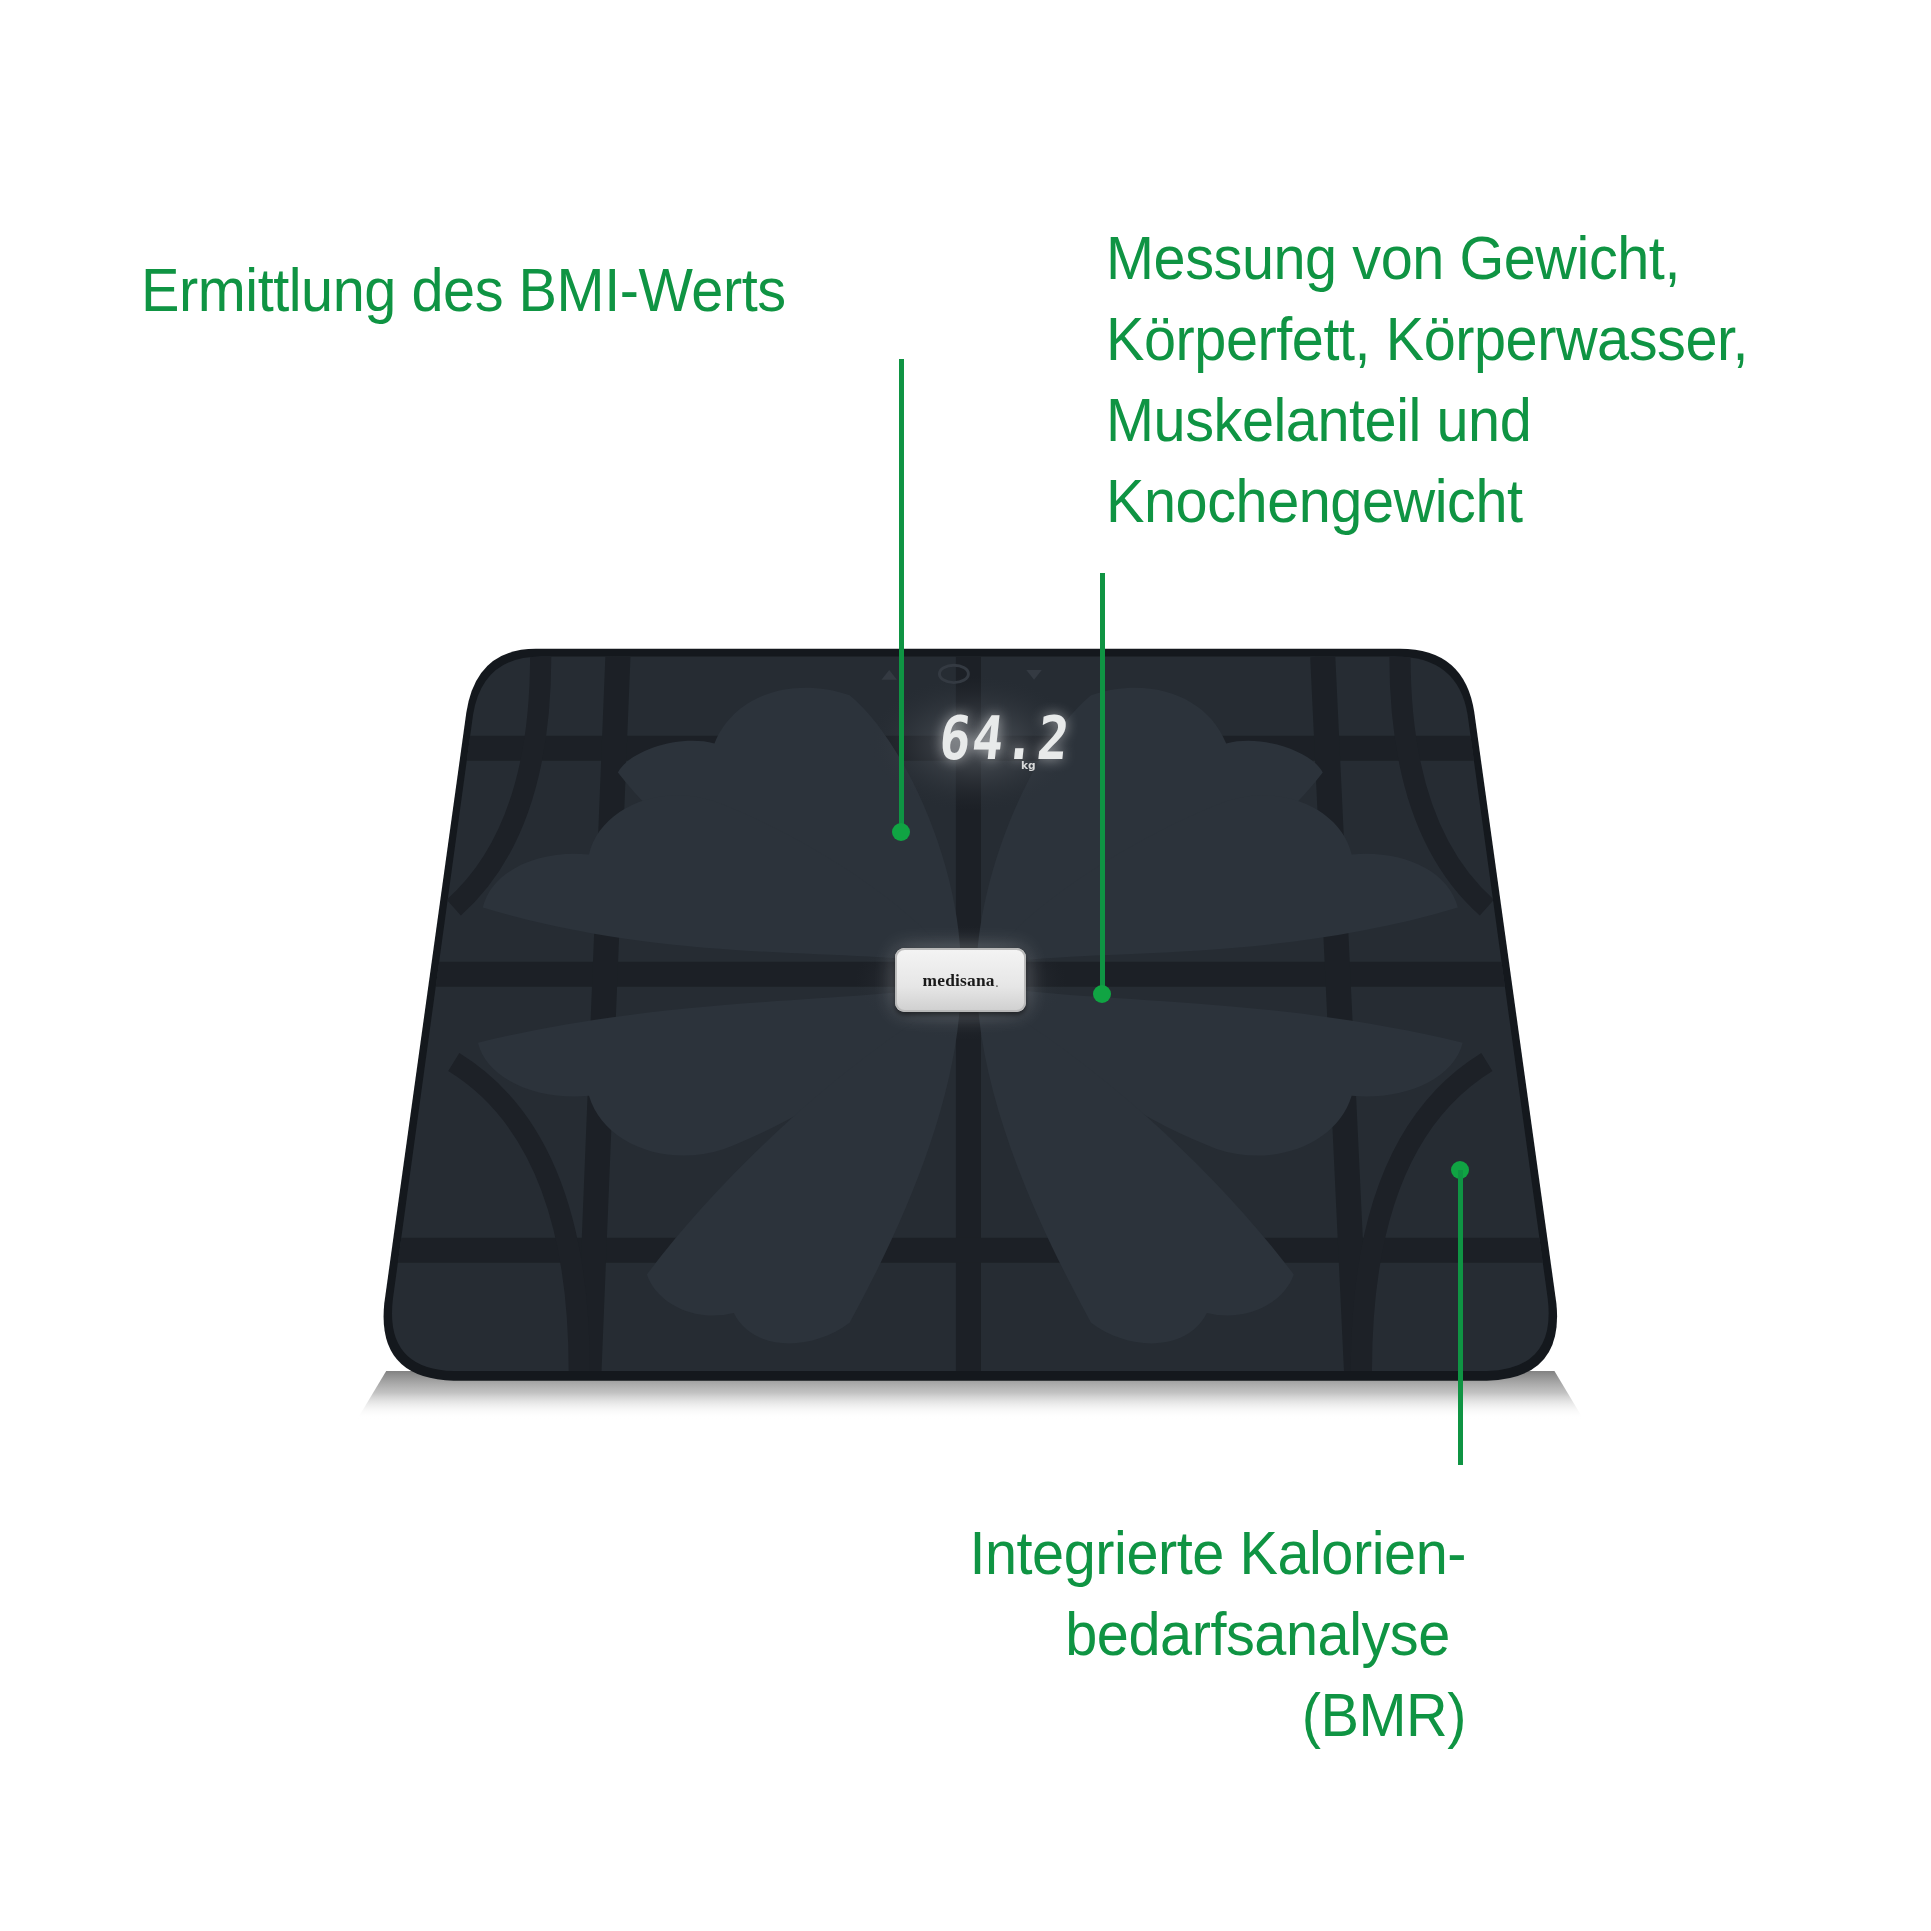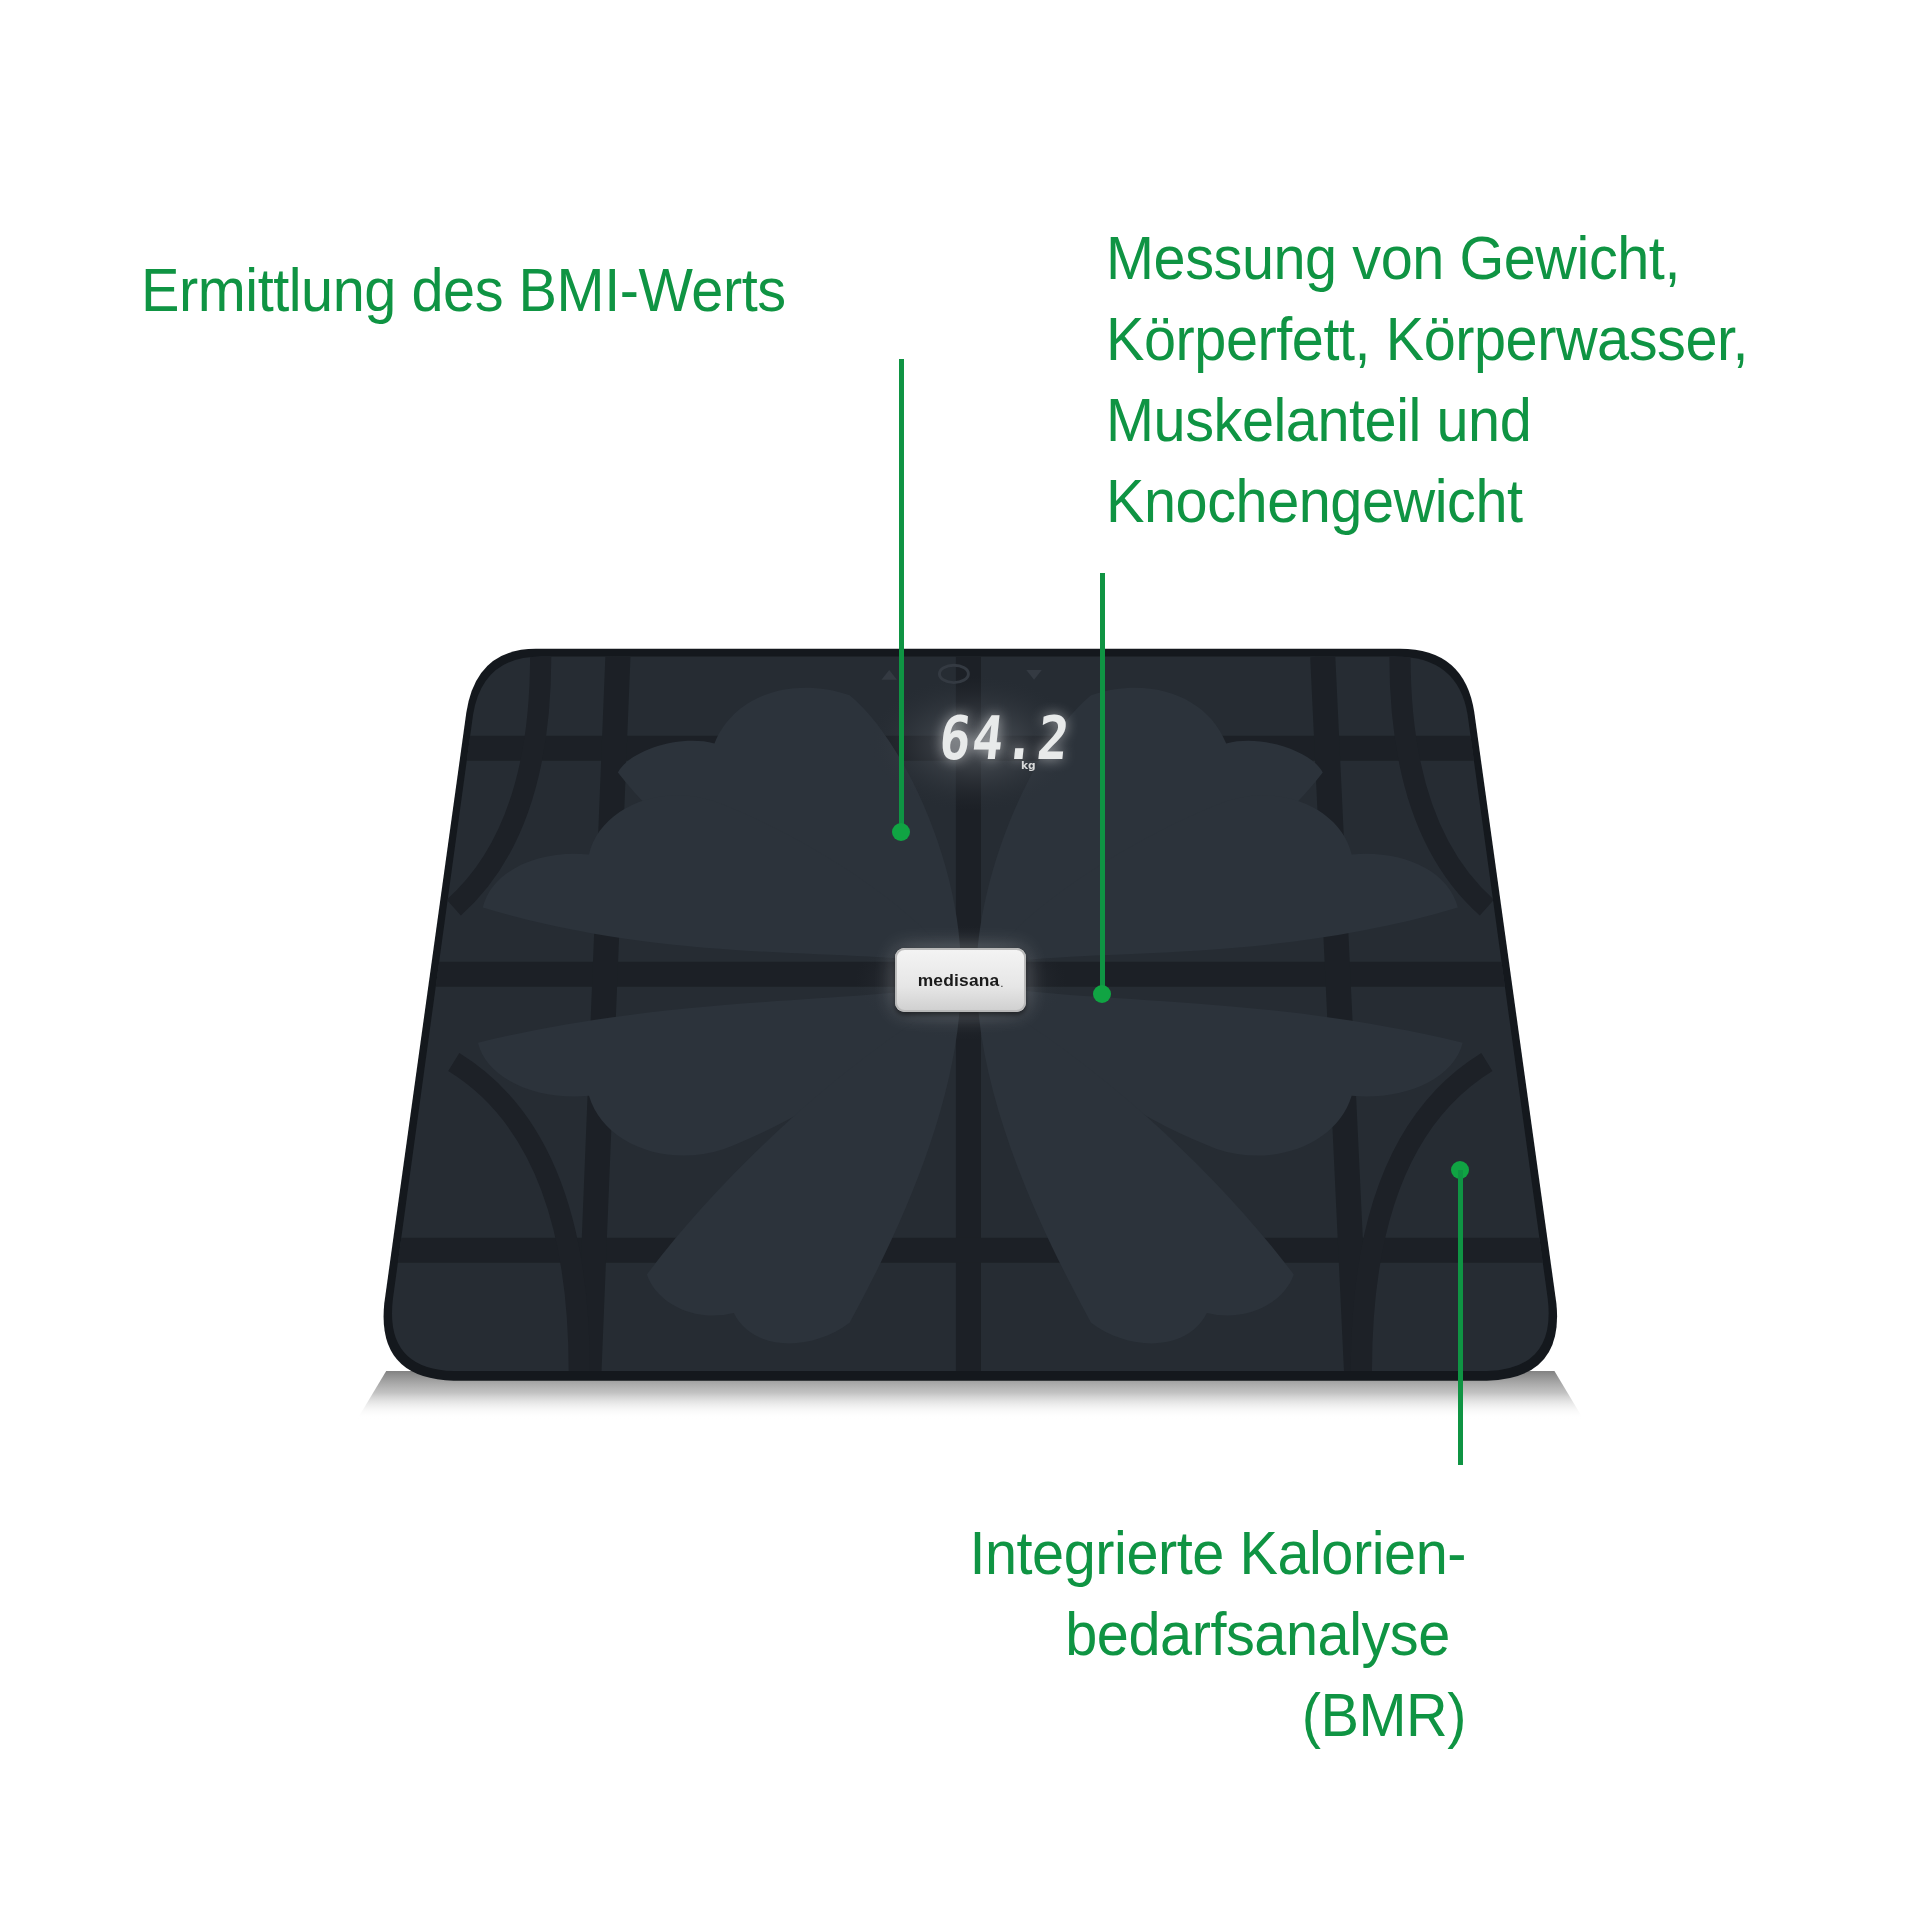--- a/index.html
+++ b/index.html
@@ -39,21 +39,21 @@
     }
     .logo-plate {
       position: absolute;
       left: 895px; top: 948px; width: 131px; height: 64px;
       border-radius: 9.7px;
       background: linear-gradient(180deg, #f4f4f4 0%, #e6e6e6 60%, #cfcfcf 100%);
       box-shadow: 0 0 0 1.9px #b9b9b9 inset, 0 2.9px 5.8px rgba(0,0,0,0.55), 0 0 21px rgba(255,255,255,0.25);
       display: flex; align-items: center; justify-content: center;
     }
     .logo-text {
-      font-family: Liberation Sans, sans-serif;
+      font-family: Liberation Serif, serif;
       font-size: 17.4px;
       font-weight: bold;
       color: #1a1a1a;
       letter-spacing: 0.2px;
     }
   </style>
 </head>
 <body>
 
 <div class="stage">

